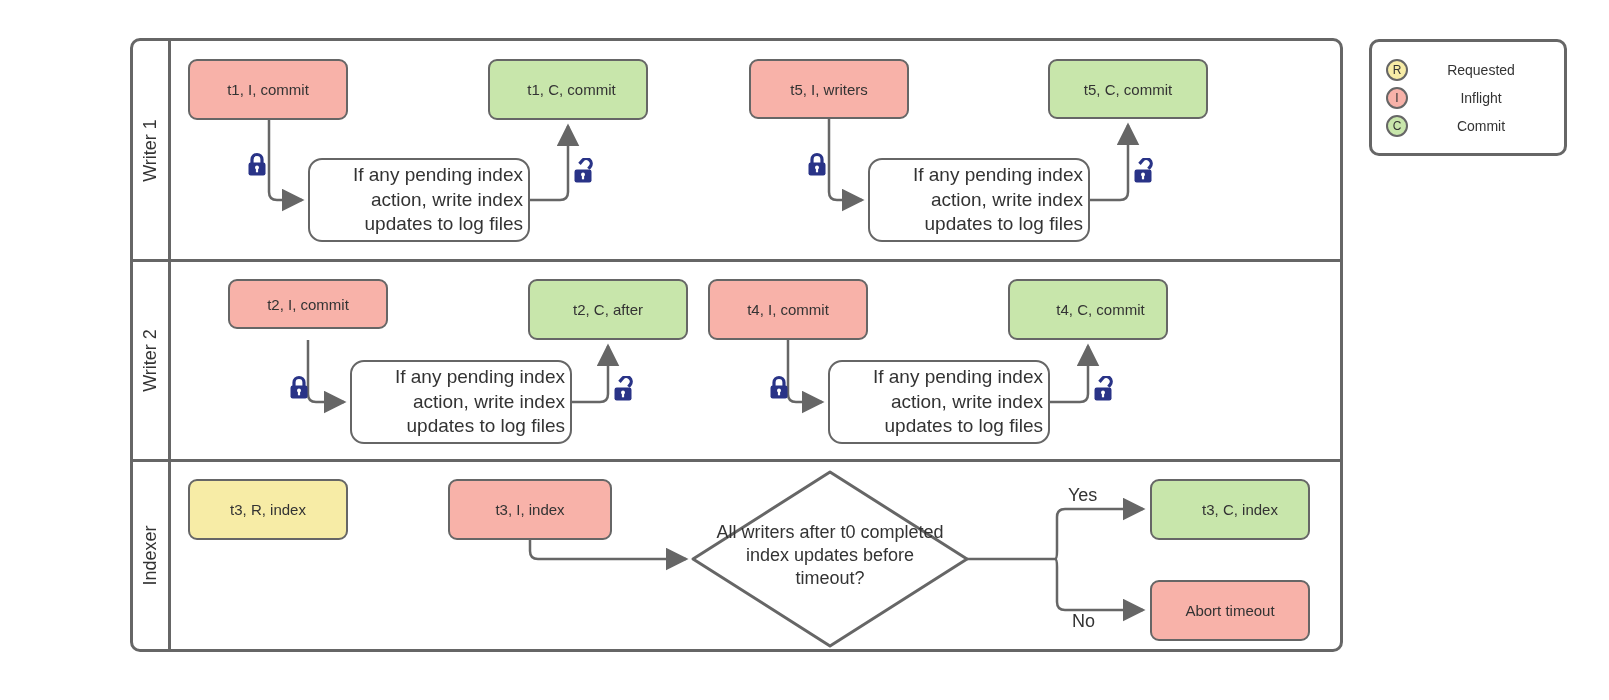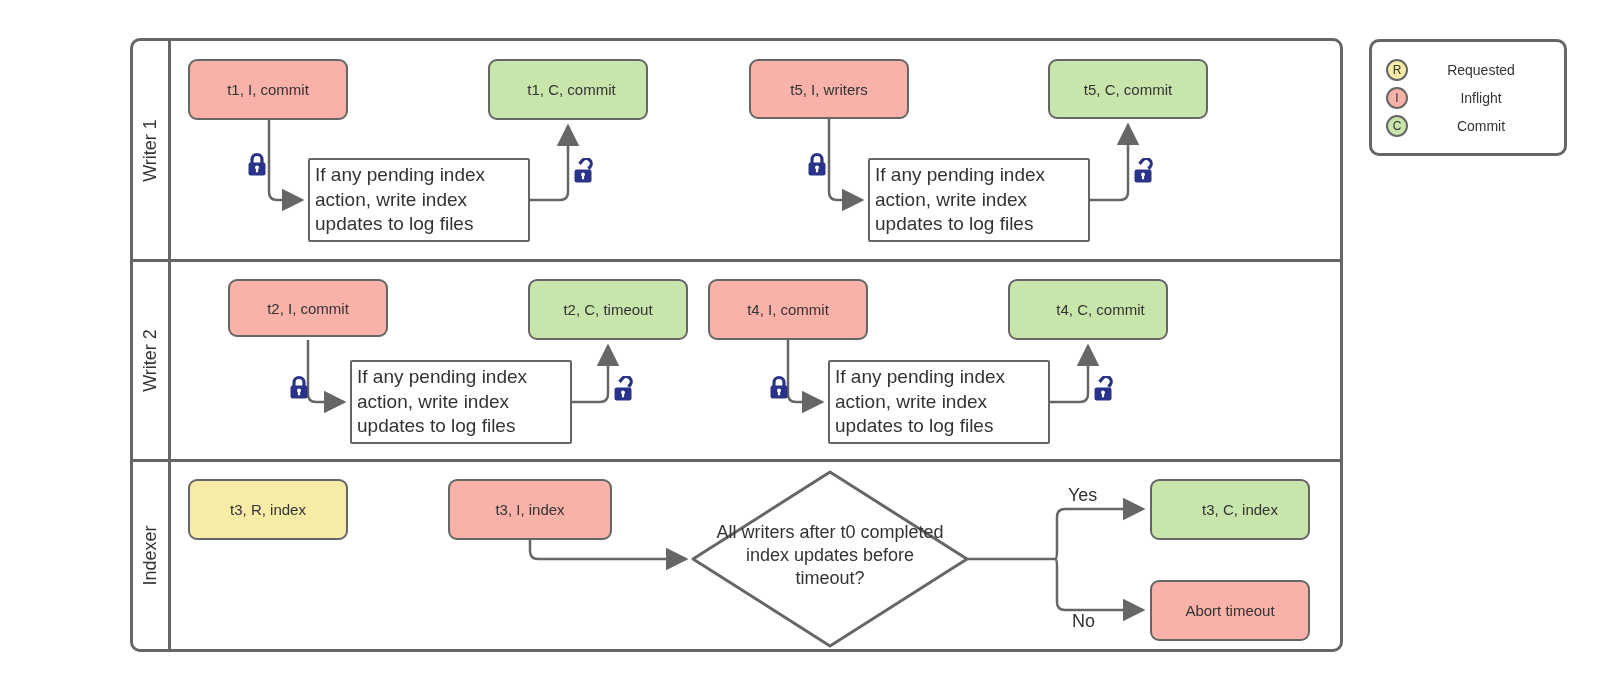--- a/index.html
+++ b/index.html
@@ -14,23 +14,23 @@
   .lane-label-cell{position:absolute;left:130px;width:40px;display:flex;
         align-items:center;justify-content:center;}
   .lane-label{transform:rotate(-90deg);white-space:nowrap;font-size:18px;color:#333;}
 
   .node{position:absolute;box-sizing:border-box;border:2.5px solid #666;border-radius:9px;
         display:flex;align-items:center;justify-content:center;
         font-size:15px;color:#333;text-align:center;}
   .inflight{background:#f8b2a9;}
   .commit{background:#c8e6ab;}
   .requested{background:#f7eca6;}
-  .process{position:absolute;box-sizing:border-box;border:2.5px solid #666;border-radius:2px;
+  .process{position:absolute;box-sizing:border-box;border:2.5px solid #666;border-radius:14px;
         background:#fff;display:flex;align-items:center;justify-content:center;
-        font-size:19px;line-height:1.3;color:#333;text-align:left;padding:2px 5px;}
+        font-size:19px;line-height:1.3;color:#333;text-align:right;padding:2px 5px;}
 
   .decision-text{position:absolute;left:712px;top:521px;width:236px;
         font-size:18px;line-height:1.28;text-align:center;color:#333;}
   .branch-label{position:absolute;font-size:18px;color:#333;}
 
   .lock{position:absolute;width:24px;height:26px;}
   .shackle{fill:none;stroke:#293387;stroke-width:3.2;}
   .lockbody{fill:#293387;}
 
   .legend{position:absolute;left:1369px;top:39px;width:198px;height:117px;box-sizing:border-box;
@@ -85,22 +85,22 @@
     <polygon class="diamond" points="830,472 967,559 830,646 693,559"></polygon>
   </svg>
 
   <div class="node inflight" style="left:188px;top:59px;width:160px;height:61px;">t1, I, commit</div>
   <div class="node commit" style="left:488px;top:59px;width:160px;height:61px;padding-left:7px;">t1, C, commit</div>
   <div class="process" style="left:308px;top:158px;width:222px;height:84px;">If any pending index action, write index updates to log files</div>
   <div class="node inflight" style="left:749px;top:59px;width:160px;height:60px;">t5, I, writers</div>
   <div class="node commit" style="left:1048px;top:59px;width:160px;height:60px;">t5, C, commit</div>
   <div class="process" style="left:868px;top:158px;width:222px;height:84px;">If any pending index action, write index updates to log files</div>
 
-  <div class="node inflight" style="left:228px;top:279px;width:160px;height:58px;">t2, I, commit</div>
-  <div class="node commit" style="left:528px;top:279px;width:160px;height:61px;">t2, C, timeout</div>
+  <div class="node inflight" style="left:228px;top:279px;width:160px;height:50px;">t2, I, commit</div>
+  <div class="node commit" style="left:528px;top:279px;width:160px;height:61px;">t2, C, after</div>
   <div class="process" style="left:350px;top:360px;width:222px;height:84px;">If any pending index action, write index updates to log files</div>
   <div class="node inflight" style="left:708px;top:279px;width:160px;height:61px;">t4, I, commit</div>
   <div class="node commit" style="left:1008px;top:279px;width:160px;height:61px;padding-left:25px;">t4, C, commit</div>
   <div class="process" style="left:828px;top:360px;width:222px;height:84px;">If any pending index action, write index updates to log files</div>
 
   <div class="node requested" style="left:188px;top:479px;width:160px;height:61px;">t3, R, index</div>
   <div class="node inflight" style="left:448px;top:479px;width:164px;height:61px;">t3, I, index</div>
   <div class="decision-text">All writers after t0 completed index updates before timeout?</div>
   <div class="branch-label" style="left:1068px;top:485px;">Yes</div>
   <div class="branch-label" style="left:1072px;top:611px;">No</div>

